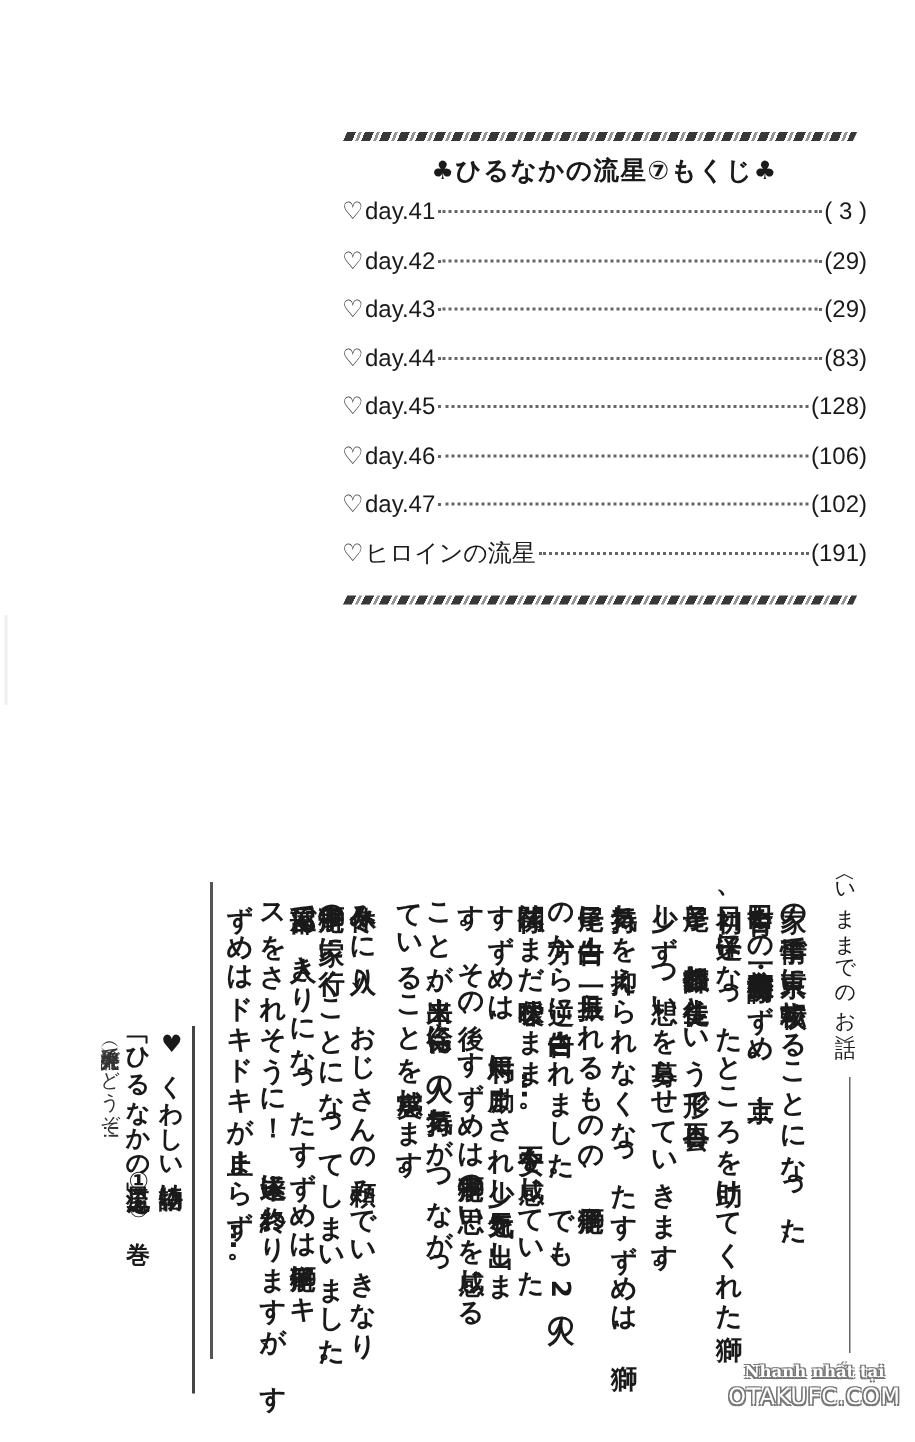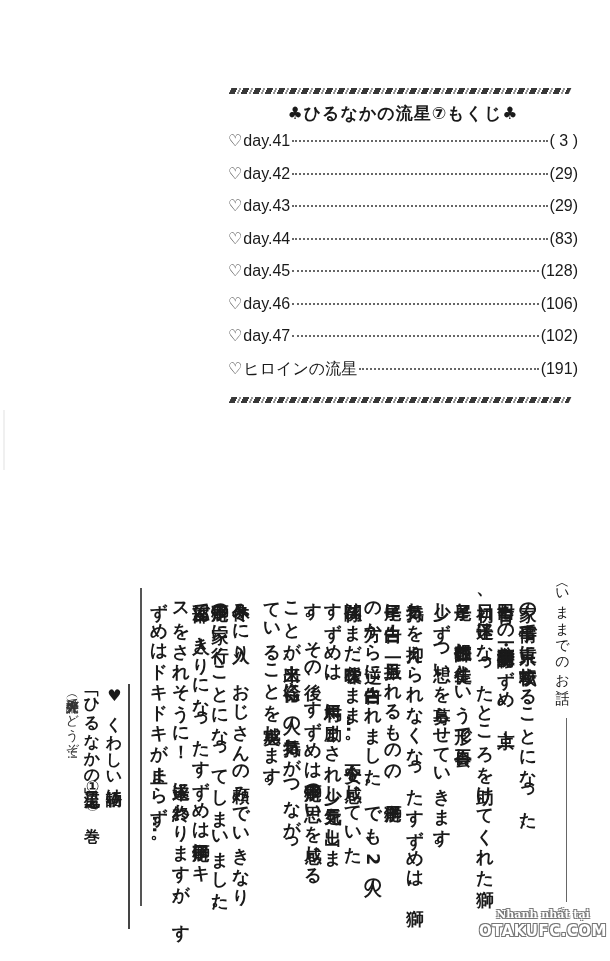--- a/index.html
+++ b/index.html
@@ -54,21 +54,21 @@
       font-weight: bold; white-space: nowrap;
     }
     .note-col.small { font-size: 13px; font-weight: normal; color: #333; }
 
     .watermark {
       position: absolute; left: 478px; top: 908px; width: 130px; text-align: center;
       font-family: "DejaVu Serif", serif; color: #ffffff;
       text-shadow: -1px -1px 0 #777, 1px -1px 0 #777, -1px 1px 0 #777, 1px 1px 0 #777;
     }
     .watermark .line1 { font-size: 11px; font-weight: bold; line-height: 14px; }
-    .watermark .line2 { font-size: 15px; font-weight: bold; line-height: 18px; font-family: "DejaVu Sans", sans-serif; letter-spacing: 0.5px; }
+    .watermark .line2 { font-size: 15px; font-weight: normal; line-height: 18px; font-family: "DejaVu Sans", sans-serif; letter-spacing: 0.5px; }
     .edge-mark {
       position: absolute; left: 3px; top: 410px; width: 2px; height: 60px; background: #f0f0f0;
     }
   </style>
 </head>
 <body>
 
 <div class="edge-mark"></div>
 
 <div class="toc">

